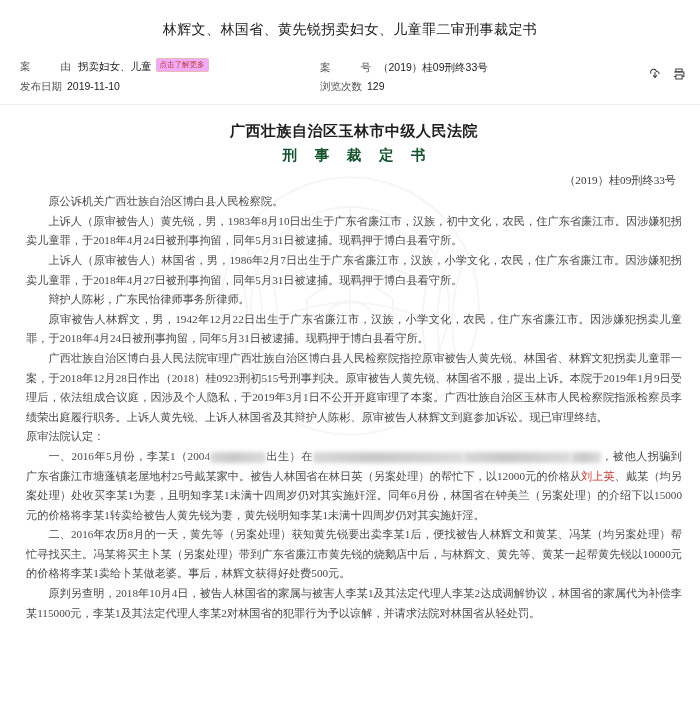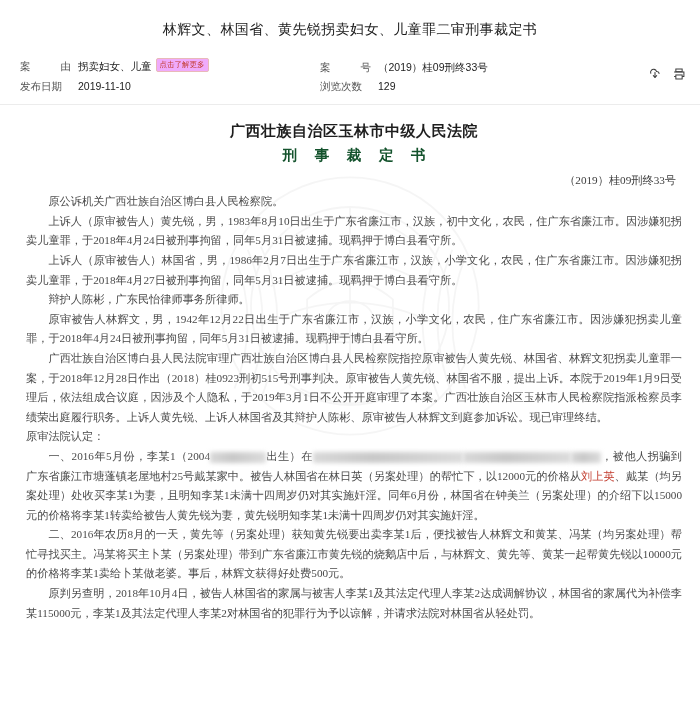--- a/index.html
+++ b/index.html
@@ -49,21 +49,21 @@
     align-items: baseline;
     white-space: nowrap;
   }
   .meta-cell.col-left { width: 300px; }
   .meta-cell.col-right { width: 300px; }
   .meta-label {
     color: #555;
     letter-spacing: 3px;
     margin-right: 4px;
   }
-  .meta-label.tight { letter-spacing: 0px; margin-right: 16px; }
+  .meta-label.tight { letter-spacing: 0px; margin-right: 5px; }
   .meta-value { color: #222; font-weight: normal; }
   .tag-more {
     display: inline-block;
     margin-left: 4px;
     padding: 0px 3px 1px 3px;
     border: 1px solid #e9b9b9;
     border-radius: 2px;
     background: #f0abfc;
     color: #c0392b;
     font-size: 7.5px;

